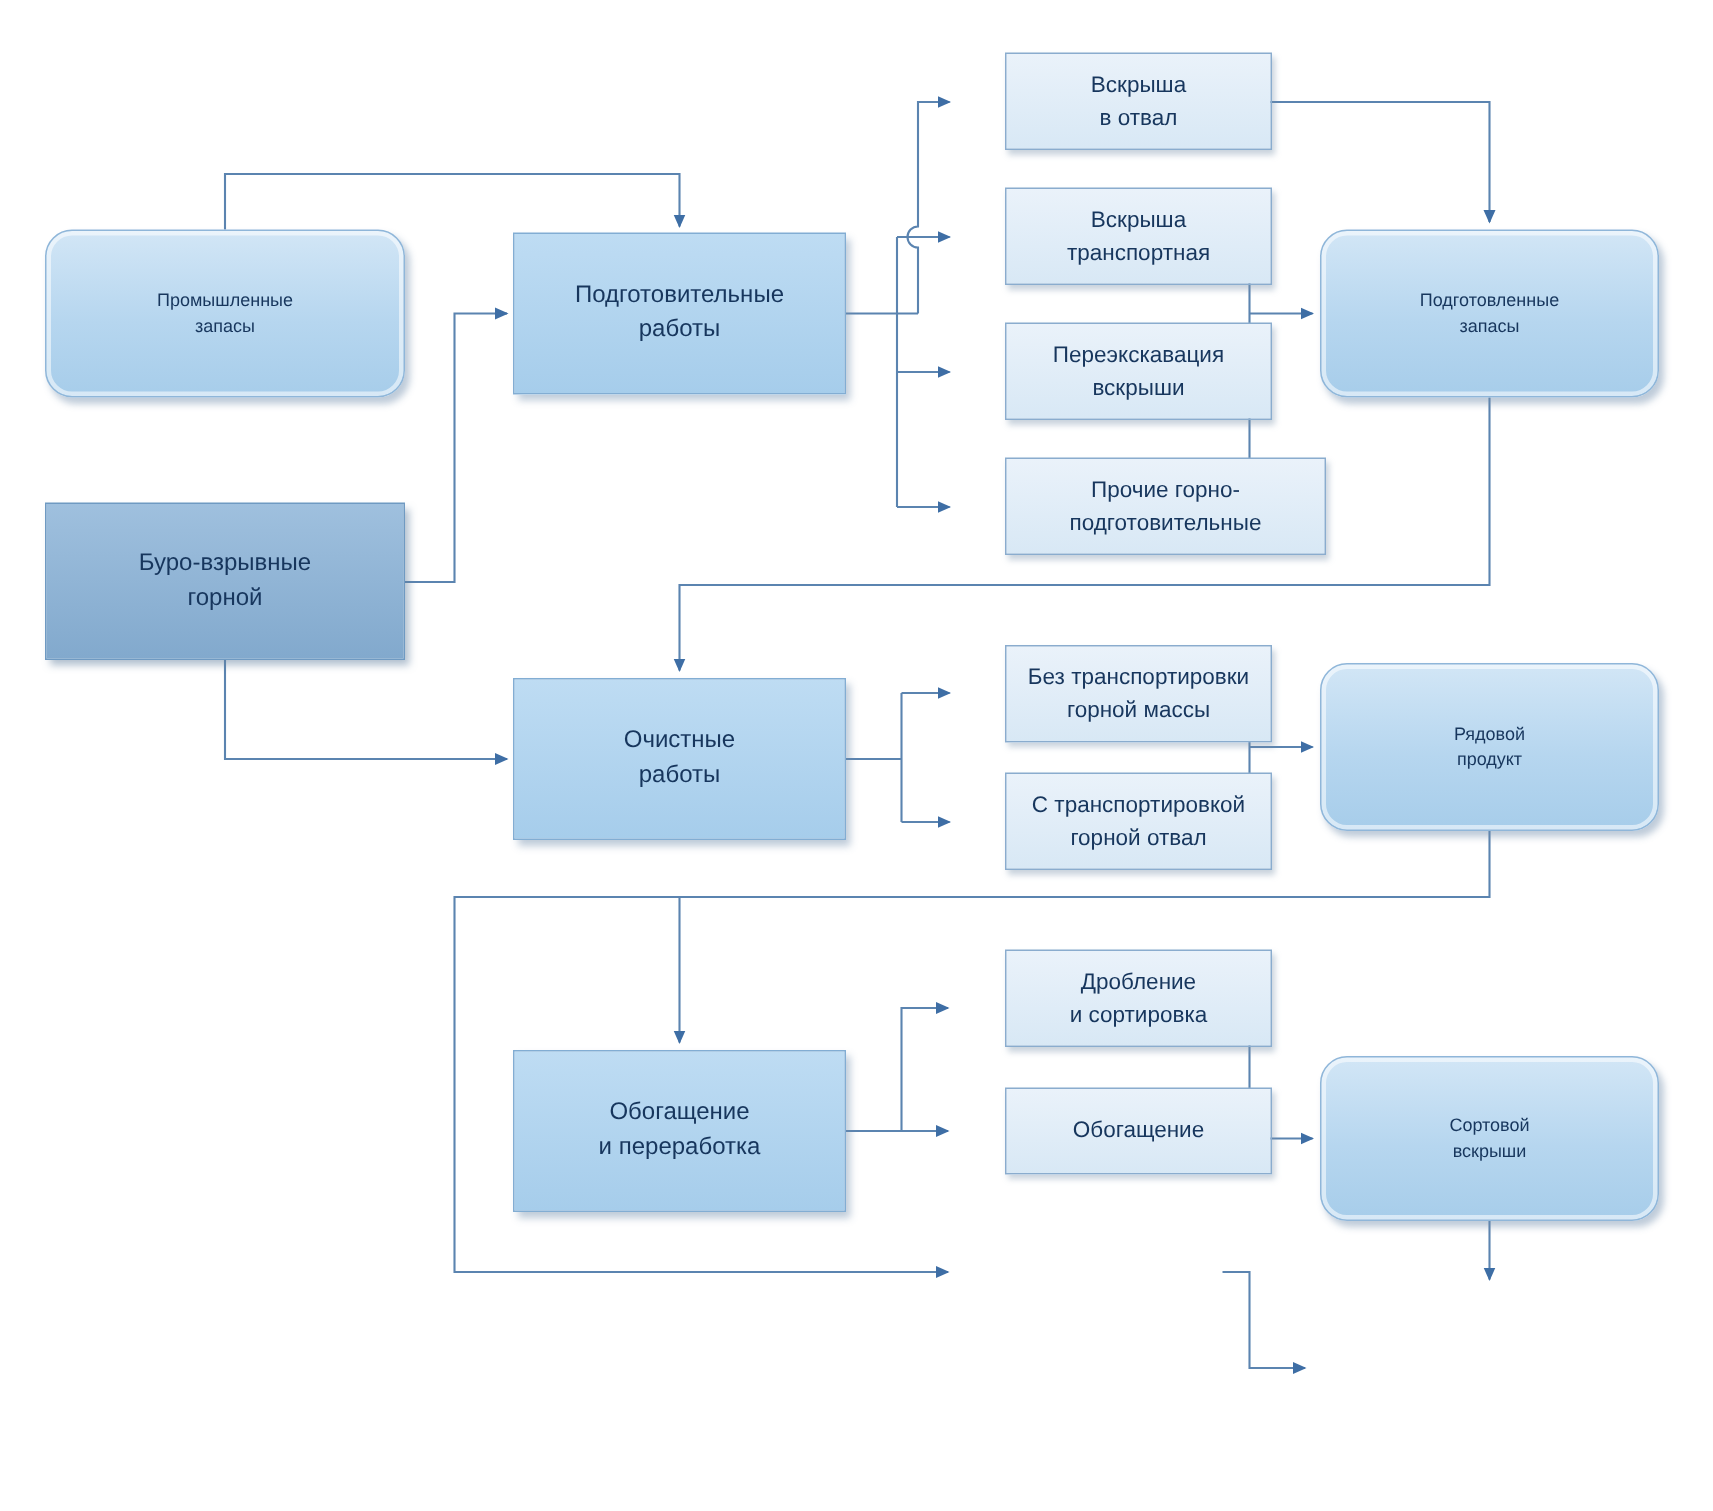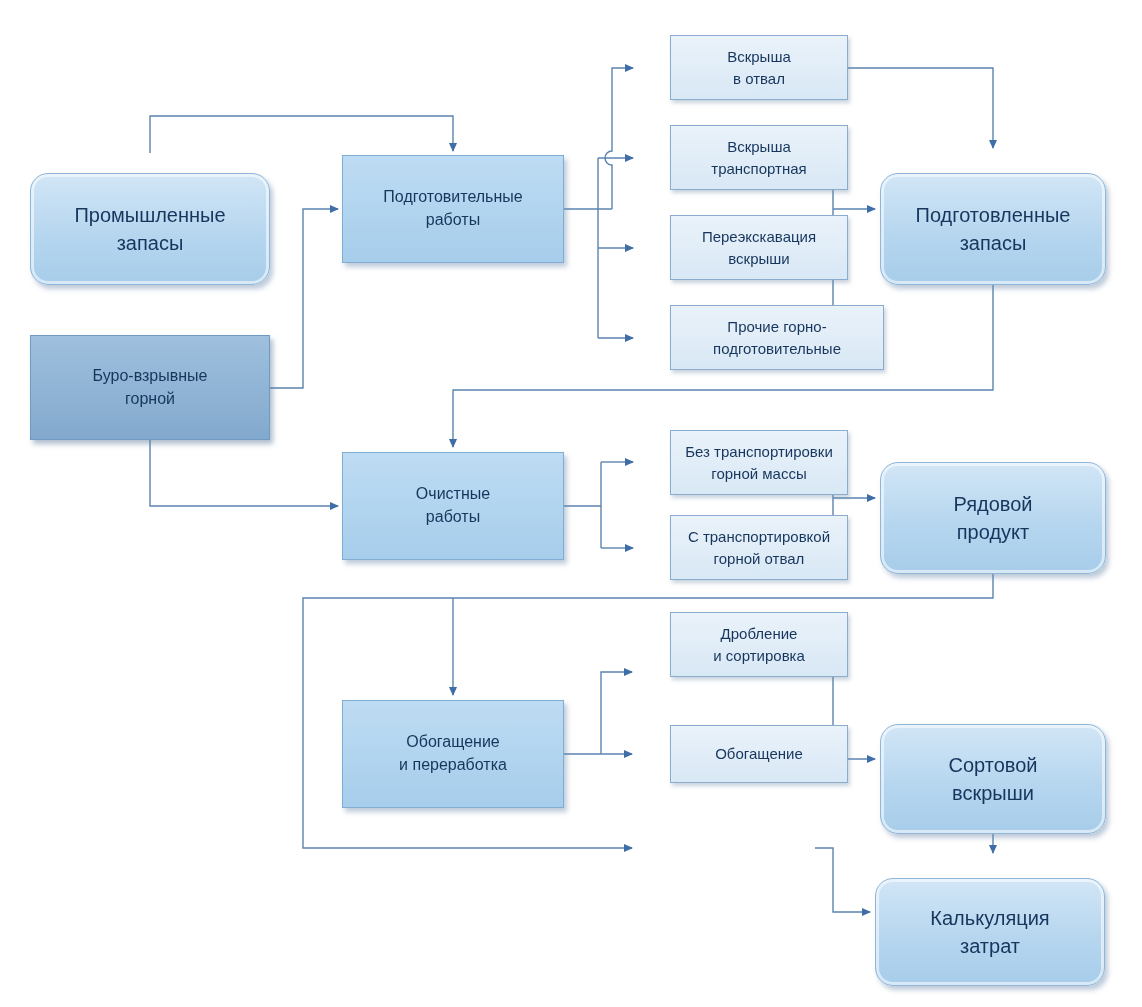--- a/index.html
+++ b/index.html
@@ -16,22 +16,21 @@
     display:flex;align-items:center;justify-content:center;
     text-align:center;color:#17365d;
     box-sizing:border-box;
   }
   .node .lbl{white-space:pre-line;line-height:1.42;}
   .node.rounded{
     border-radius:18px;
     background:linear-gradient(180deg,#d2e6f6 0%,#b6d6ef 55%,#a7cdea 100%);
     border:1px solid #8fb6d9;
     box-shadow:3px 4px 5px rgba(110,140,170,0.45), inset 0 0 0 3px rgba(255,255,255,0.55);
-    font-size:20px;
-    margin-top:20px;
+    font-size:12px;
   }
   .node.mid{
     background:linear-gradient(180deg,#bedcf3 0%,#a6cdeb 100%);
     border:1px solid #82add3;
     box-shadow:3px 4px 5px rgba(110,140,170,0.45);
     font-size:16px;
   }
   .node.dark{
     background:linear-gradient(180deg,#9fc0de 0%,#82a9cd 100%);
     border:1px solid #6f9ac2;
@@ -52,21 +51,21 @@
   #ovb-dump{left:637px;top:35px;width:178px;height:65px}
   #ovb-transport{left:637px;top:125px;width:178px;height:65px}
   #ovb-reexc{left:637px;top:215px;width:178px;height:65px}
   #other-prep{left:637px;top:305px;width:214px;height:65px}
   #prepared{left:880px;top:153px;width:226px;height:112px}
   #extraction{left:342px;top:452px;width:222px;height:108px}
   #no-transport{left:637px;top:430px;width:178px;height:65px}
   #with-transport{left:637px;top:515px;width:178px;height:65px}
   #run-of-mine{left:880px;top:442px;width:226px;height:112px}
   #processing{left:342px;top:700px;width:222px;height:108px}
-  #crushing{left:637px;top:612px;width:178px;height:65px}
+  #crushing{left:637px;top:633px;width:178px;height:65px}
   #enrichment{left:637px;top:725px;width:178px;height:58px}
   #graded{left:880px;top:704px;width:226px;height:110px}
   #sales{left:637px;top:815px;width:178px;height:65px}
   #costing{left:875px;top:858px;width:230px;height:108px}
 </style>
 </head>
 <body>
 
 <div class="canvas">
 
@@ -177,18 +176,14 @@
     <span class="lbl">Дробление
 и сортировка</span>
   </div>
   <div class="node small" id="enrichment">
     <span class="lbl">Обогащение</span>
   </div>
   <div class="node rounded" id="graded">
     <span class="lbl">Сортовой
 вскрыши</span>
   </div>
-  <div class="node rounded" id="costing">
-    <span class="lbl">Калькуляция
-затрат</span>
-  </div>
 
 </div>
 
 </body></html>

